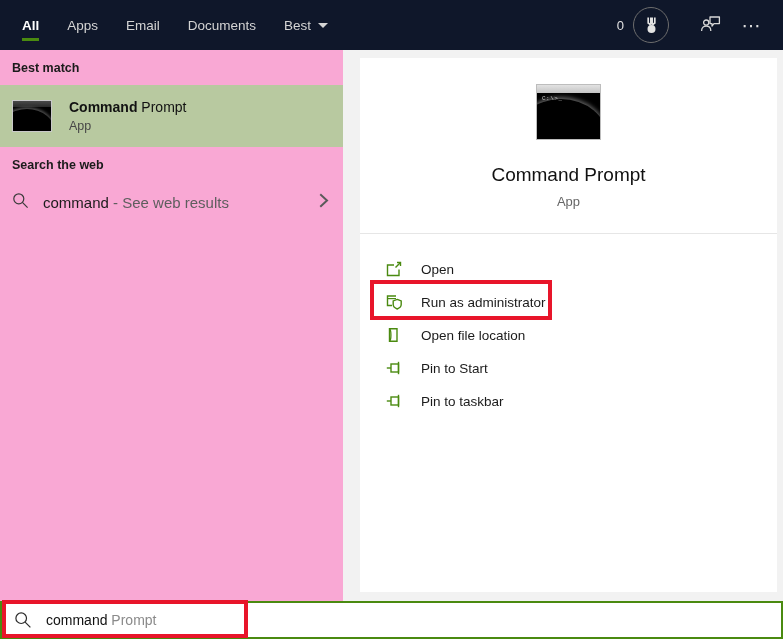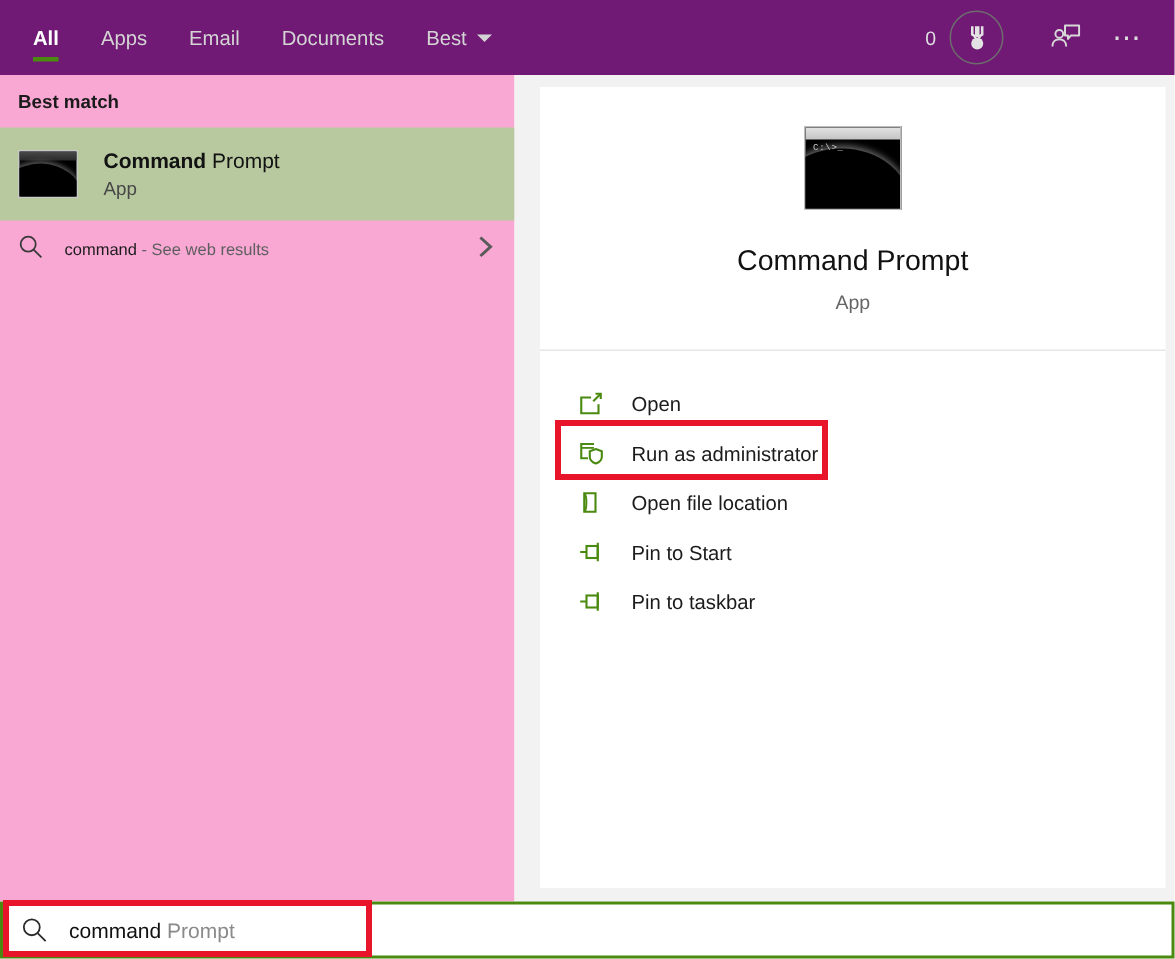--- a/index.html
+++ b/index.html
@@ -14,21 +14,21 @@
     overflow: hidden;
     position: relative;
   }
 
   
   .header {
     position: absolute;
     left: 0; top: 0;
     width: 783px;
     height: 50px;
-    background: #701a75;
+    background: #0f172a;
     display: flex;
     align-items: stretch;
   }
   .tabs {
     display: flex;
     align-items: stretch;
     padding-left: 8px;
   }
   .tab {
     position: relative;
@@ -154,21 +154,21 @@
     margin-top: 3px;
   }
   .web-row {
     display: flex;
     align-items: center;
     height: 40px;
     padding: 0 12px 0 12px;
     cursor: default;
   }
   .web-row .label {
-    font-size: 11px;
+    font-size: 15px;
     color: #1b1b1b;
     margin-left: 14px;
   }
   .web-row .label .dim {
     color: #5e5e5e;
   }
   .web-row .chev-right {
     margin-left: auto;
     color: #5a5a5a;
   }
@@ -356,20 +356,21 @@
   <div class="best-match-row">
     <div class="cmd-icon-sm"></div>
     <div class="bm-text">
       <div class="bm-title">
         <b>Command</b><span> Prompt</span>
       </div>
       <div class="bm-sub">App</div>
     </div>
   </div>
 
+  <div class="section-head">Search the web</div>
 
   <div class="web-row">
     <span>
       <svg width="17" height="17" viewBox="0 0 17 17">
         <circle cx="6.8" cy="6.8" r="5.0" stroke="#3a3a3a" stroke-width="1.2" fill="none"></circle>
         <line x1="10.4" y1="10.4" x2="15.6" y2="15.6" stroke="#3a3a3a" stroke-width="1.2"></line>
       </svg>
     </span>
     <span class="label"><span>command</span><span class="dim"> - See web results</span></span>
     <span class="chev-right">

